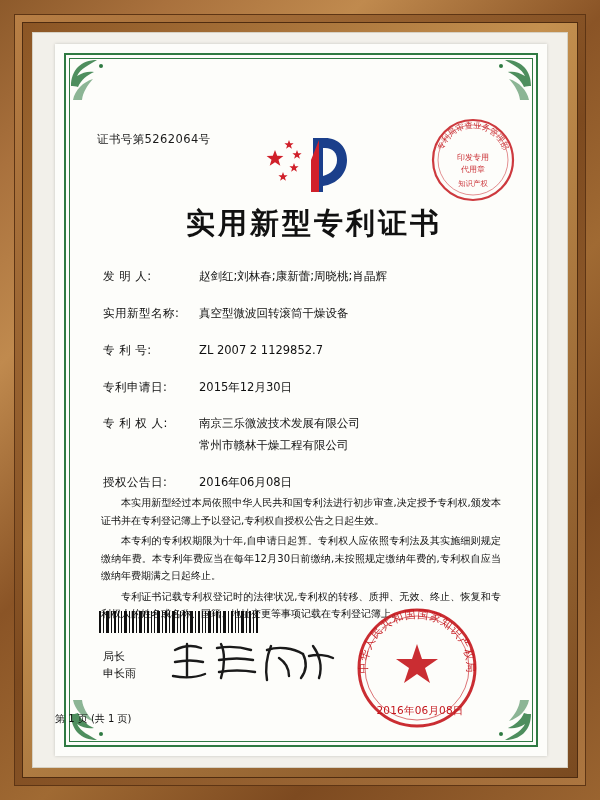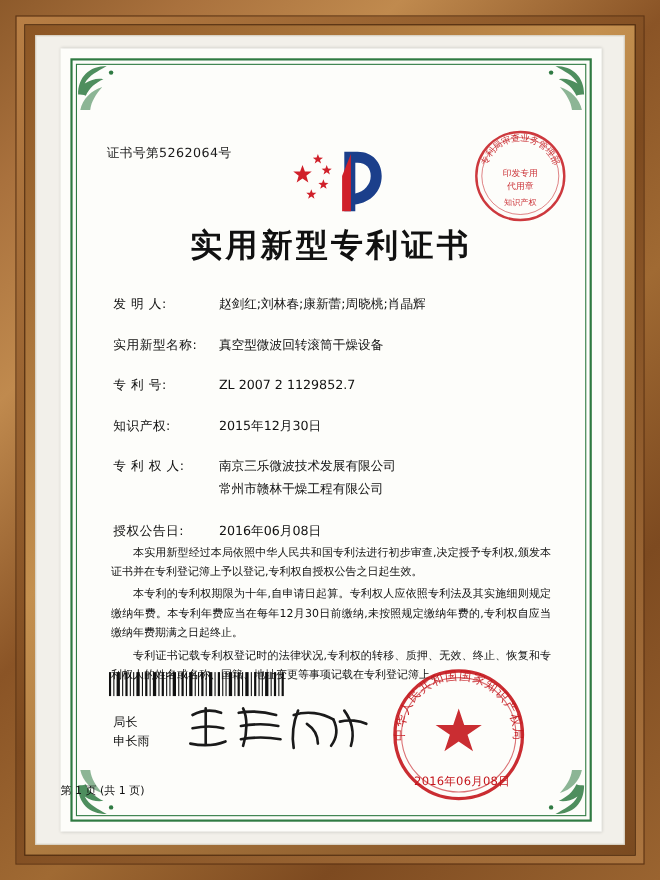--- a/index.html
+++ b/index.html
@@ -94,21 +94,21 @@
   }
 
   .emblem {
     position: absolute;
     left: 206px; top: 86px;
     width: 92px; height: 68px;
   }
 
   .title {
     position: absolute;
-    left: 0; top: 160px;
+    left: 13px; top: 160px;
     width: 492px;
     text-align: center;
     font-size: 29px;
     font-weight: bold;
     letter-spacing: 3px;
     color: #111;
     font-family: "DejaVu Serif", serif;
   }
 
   .fields {
@@ -126,21 +126,20 @@
   .field-label {
     width: 96px;
     flex: 0 0 96px;
     letter-spacing: 0.5px;
   }
   .field-value {
     flex: 1 1 auto;
   }
   .field-value .line2 {
     display: block;
-    font-family: Liberation Serif, serif;
   }
 
   .body-text {
     position: absolute;
     left: 46px; top: 450px;
     width: 400px;
     font-size: 10px;
     line-height: 1.75;
     color: #111;
     text-align: justify;
@@ -276,21 +275,21 @@
         <div class="field-label">实用新型名称:</div>
         <div class="field-value">真空型微波回转滚筒干燥设备</div>
       </div>
 
       <div class="field-row">
         <div class="field-label">专 利 号:</div>
         <div class="field-value">ZL 2007 2 1129852.7</div>
       </div>
 
       <div class="field-row">
-        <div class="field-label">知识产权:</div>
+        <div class="field-label">专利申请日:</div>
         <div class="field-value">2015年12月30日</div>
       </div>
 
       <div class="field-row">
         <div class="field-label">专 利 权 人:</div>
         <div class="field-value">
           <span>南京三乐微波技术发展有限公司</span>
           <span class="line2">常州市赣林干燥工程有限公司</span>
         </div>
       </div>

